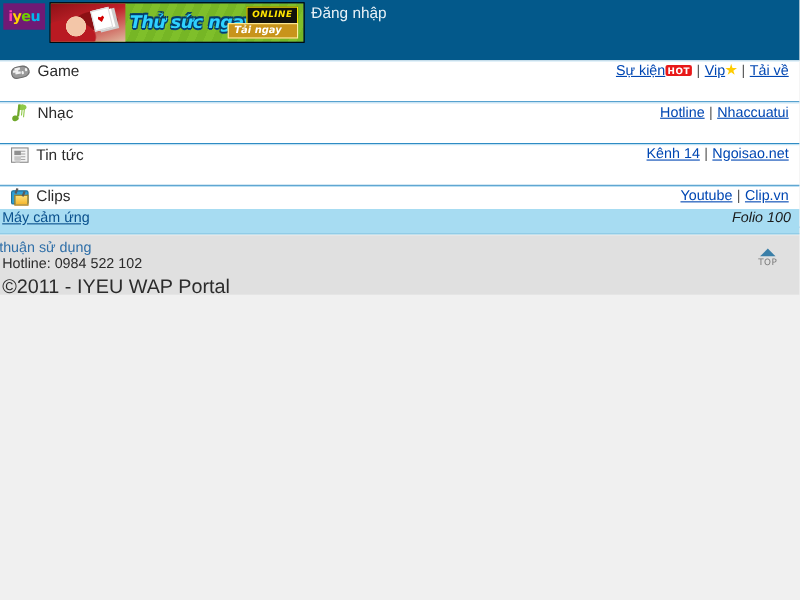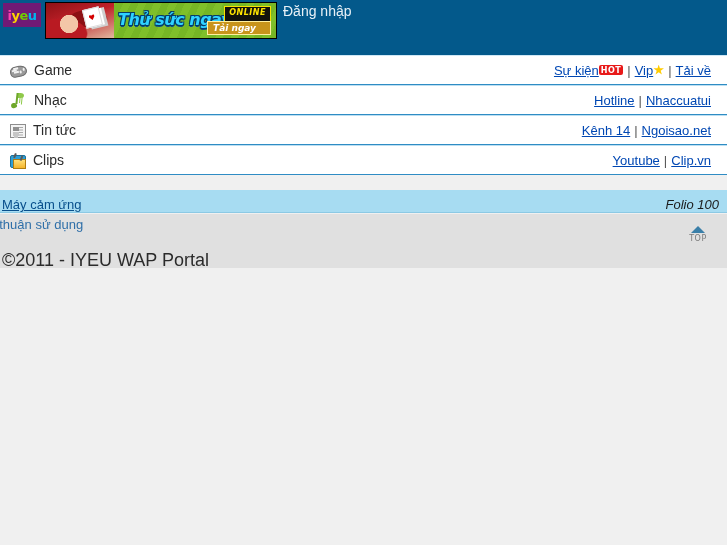--- a/index.html
+++ b/index.html
@@ -86,24 +86,24 @@
   }
   .login {
     position: absolute; left: 283px; top: 1px;
     color: #e8f1f7; font-size: 14px; line-height: 20px;
     white-space: nowrap;
   }
 
   
   .menu { position: absolute; top: 55px; left: 0; width: 727px; }
   .row {
-    position: relative; height: 30px; background: #ffffff;
+    position: relative; height: 38px; background: #ffffff;
     border-top: 1px solid #bcdff2;
     border-bottom: 1px solid #2f8cc4;
-    display: flex; align-items: center; padding: 0 16px 0 10px;
+    display: flex; align-items: flex-start; padding: 0 10px 0 10px;
   }
   .row.first { border-top: 1px solid #cfe8f6; }
   .row-left { display: flex; align-items: center; gap: 7px; flex: 0 0 auto; }
   .row-label { font-size: 14px; color: #2b2b2b; }
   .row-right {
     margin-left: auto; font-size: 13px; color: #333;
     display: flex; align-items: center; gap: 4px; white-space: nowrap;
   }
   .row-right a { color: #0047b3; text-decoration: underline; }
   .sep { color: #555; }
@@ -196,21 +196,21 @@
     clip-path: polygon(50% 0%, 61% 35%, 98% 35%, 68% 57%, 79% 91%, 50% 70%, 21% 91%, 32% 57%, 2% 35%, 39% 35%);
     border: 0;
   }
   .link-wrap { display: inline-flex; align-items: center; }
   .link-wrap a { text-decoration: underline; }
 
   
   .bluebar {
     position: absolute; top: 190px; left: 0; width: 727px; height: 23px;
     background: #a7dcf2; border-bottom: 1px solid #8cc9e4;
-    display: flex; align-items: flex-end; padding: 8px 8px 0 2px;
+    display: flex; align-items: flex-start; padding: 0 8px 0 2px;
   }
   .bluebar a {
     color: #084f8c; font-size: 13px; text-decoration: underline;
   }
   .folio {
     margin-left: auto; font-size: 13px; font-style: italic; color: #1a1a1a;
   }
 
   
   .footer {
@@ -333,20 +333,21 @@
     </div>
   </div>
 
   <div class="bluebar">
     <a href="#">Máy cảm ứng</a>
     <span class="folio">Folio 100</span>
   </div>
 
   <div class="footer">
     <a href="#" class="footer-terms">Thỏa thuận sử dụng</a>
+    <div class="footer-hotline">Hotline: 0984 522 102</div>
     <div class="footer-copy">©2011 - IYEU WAP Portal</div>
     <div class="top-btn">
       <div class="top-tri"></div>
       <div class="top-lbl">TOP</div>
     </div>
   </div>
 
   <div class="page-rest"></div>
 </div>
 

